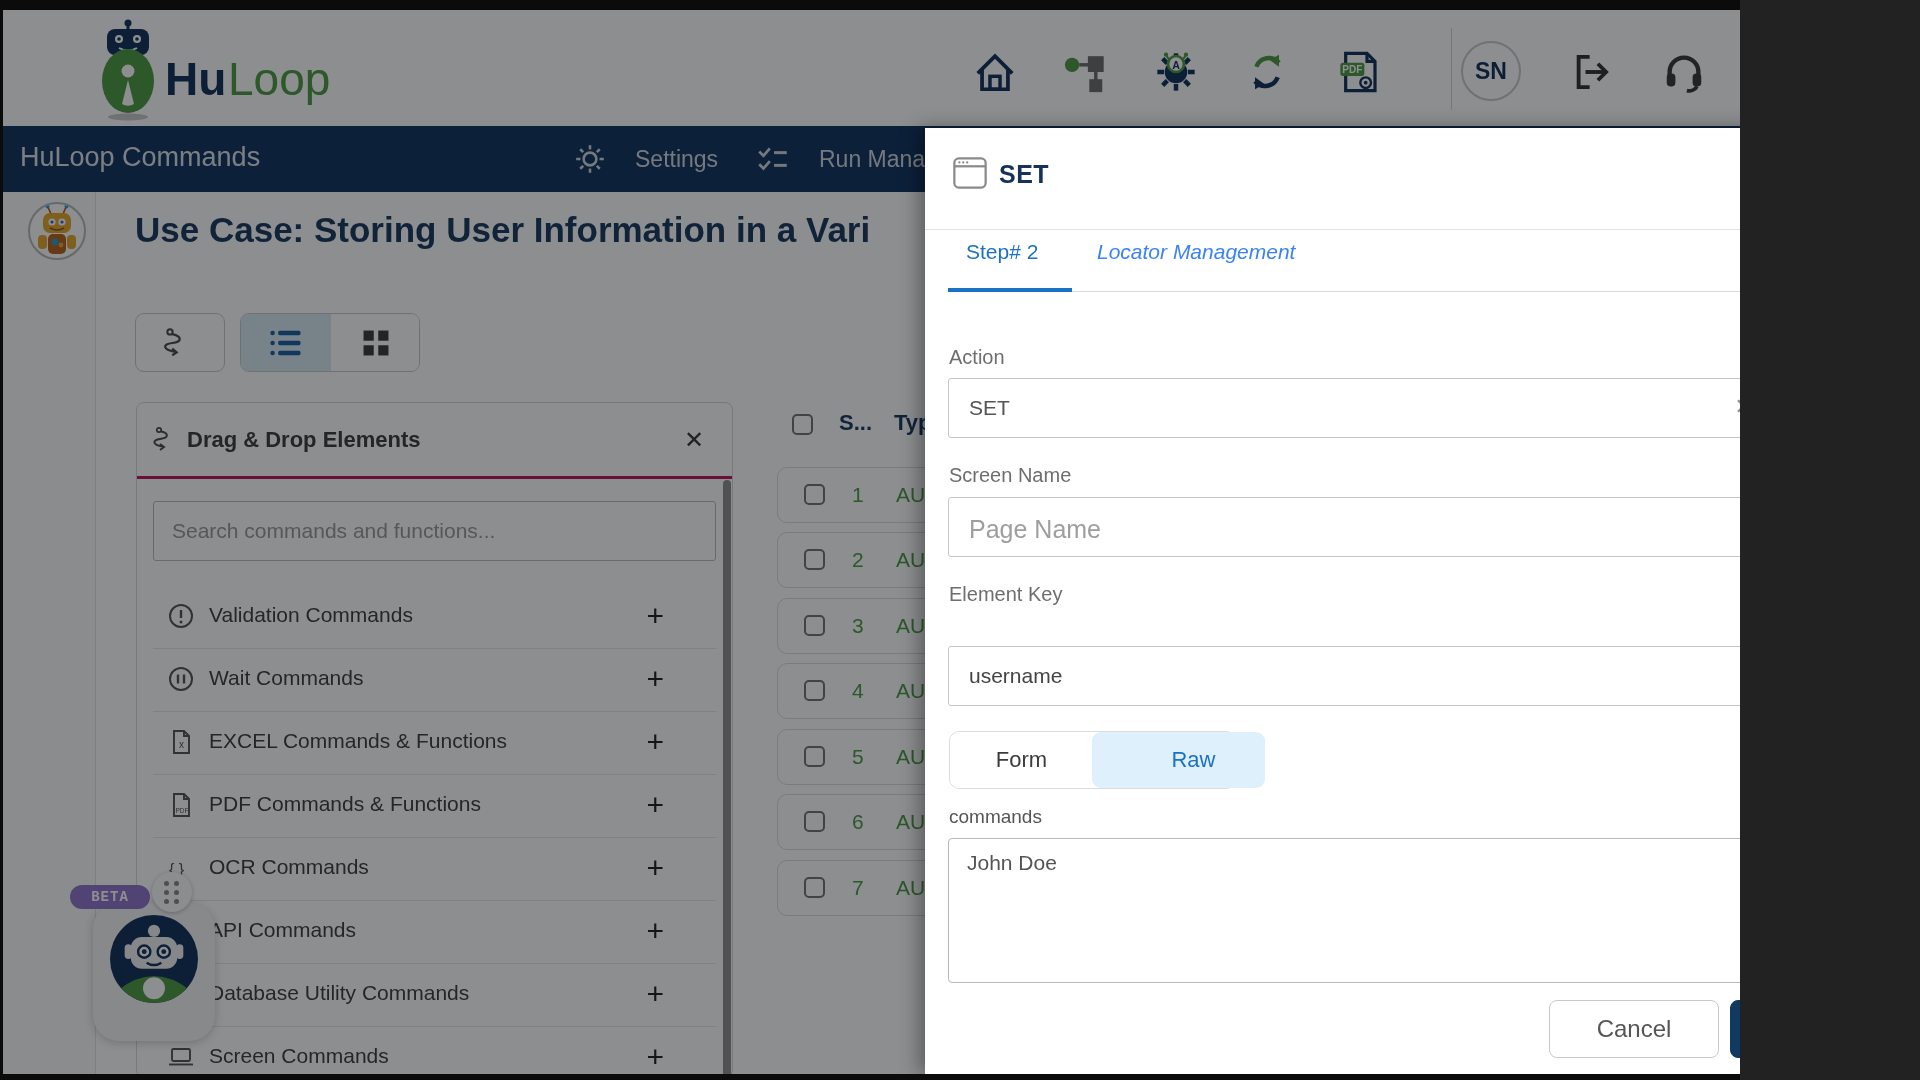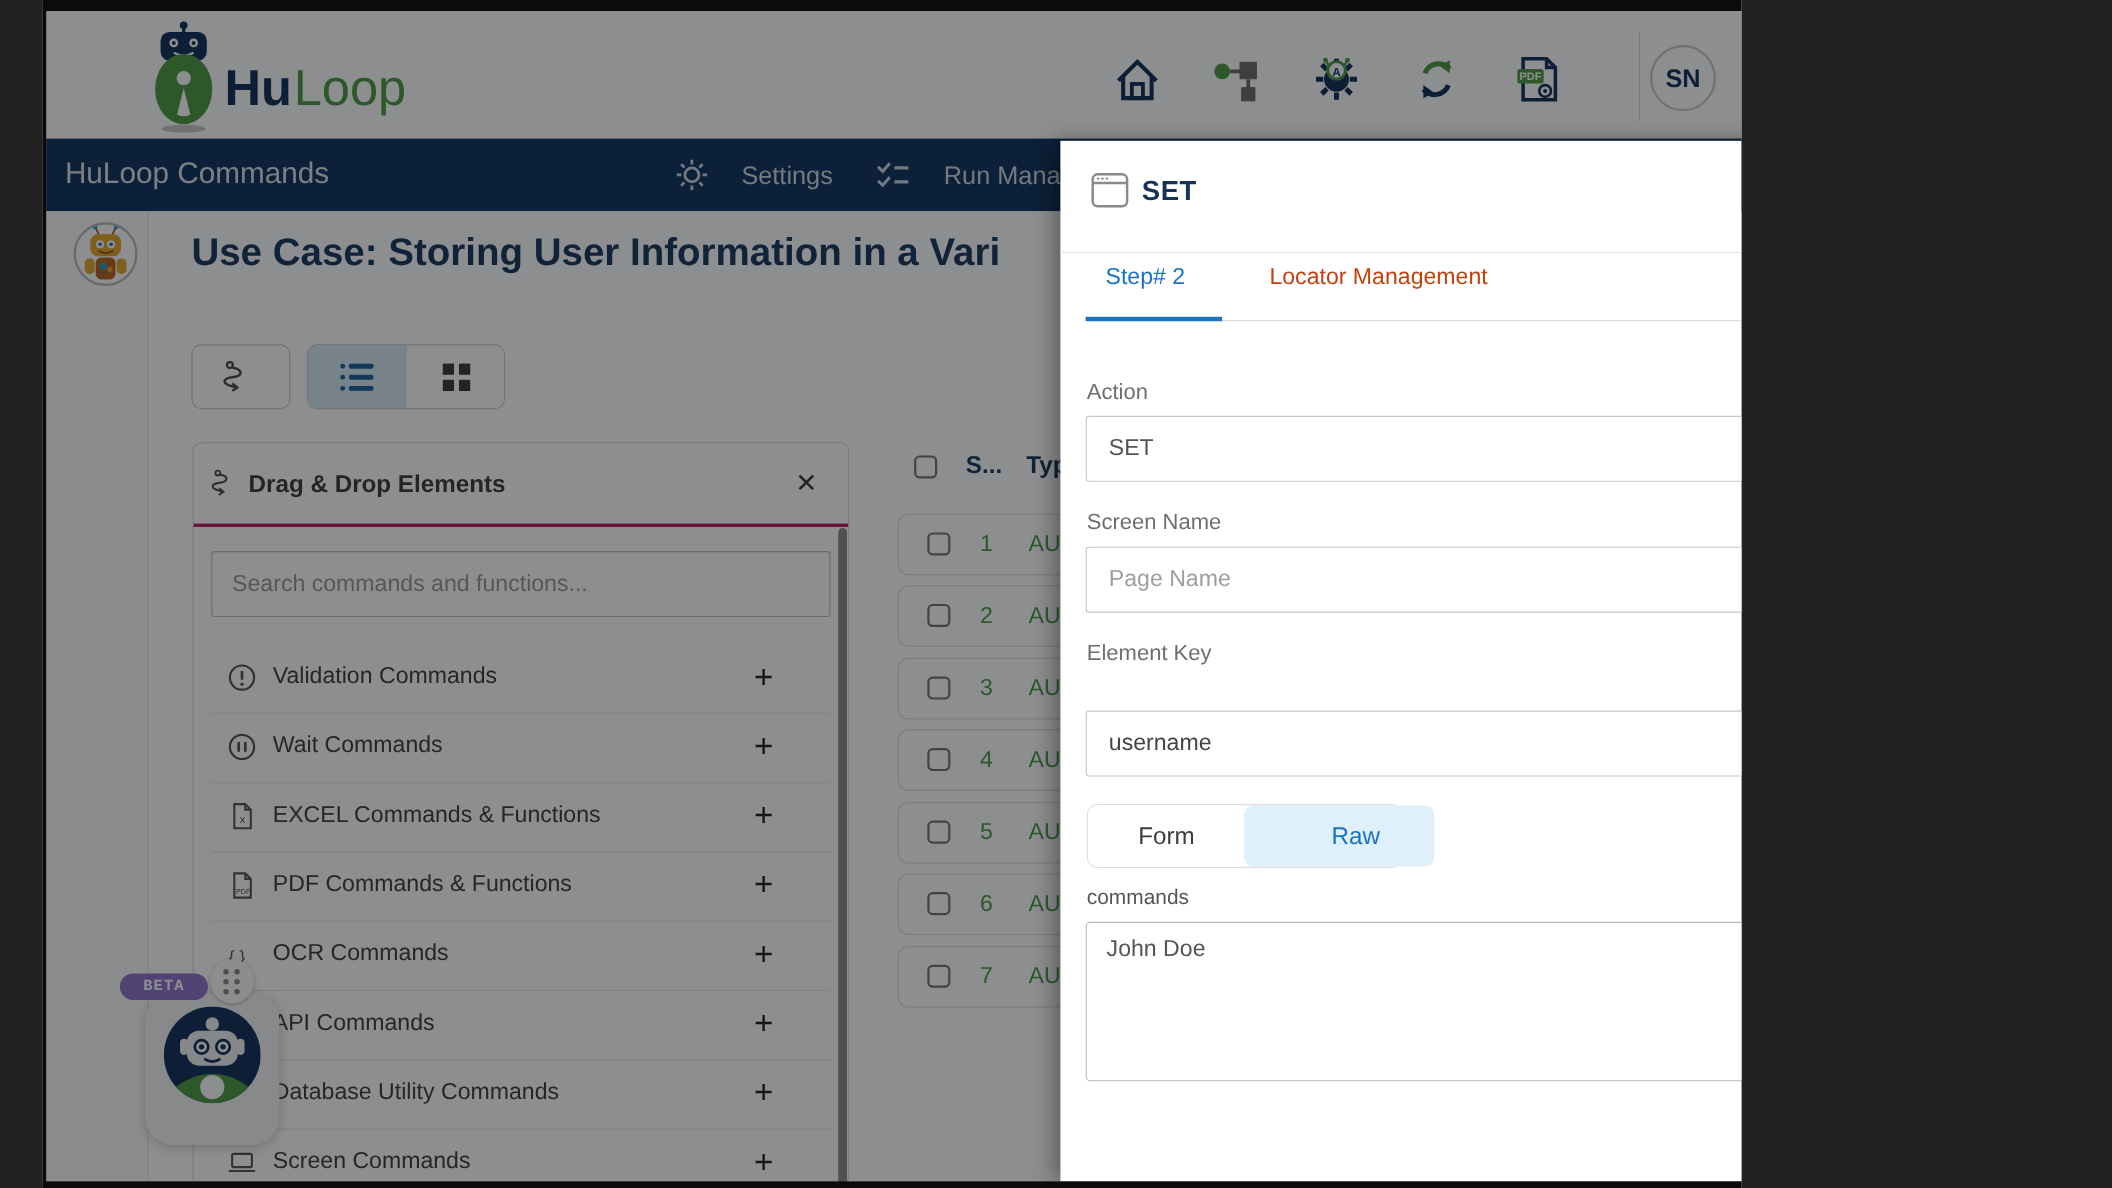--- a/index.html
+++ b/index.html
@@ -1,17 +1,17 @@
 <!DOCTYPE html>
 <html><head>
 <meta charset="utf-8">
 <style>
   html,body{margin:0;padding:0;background:#222;}
-  #stage{position:relative;width:1544px;height:1080px;background:#fff;overflow:hidden;
-         font-family:"Liberation Sans","DejaVu Sans",sans-serif;margin-left:39px;}
+  #stage{position:relative;width:1740px;height:1080px;background:#fff;overflow:hidden;
+         font-family:"Liberation Sans","DejaVu Sans",sans-serif;}
   .abs{position:absolute;}
   
   .frame{background:#0b0b0b;z-index:300;}
   
   #topbar{left:3px;top:10px;width:1914px;height:116px;background:#ffffff;z-index:1;}
   .hicon{position:absolute;top:36px;width:52px;height:52px;display:flex;align-items:center;justify-content:center;cursor:pointer;}
   
   #navbar{left:3px;top:126px;width:1914px;height:66px;background:#14355e;z-index:1;}
   #navbar .navtitle{position:absolute;left:17px;top:16px;font-size:27px;color:#dfe3e8;}
   .navitem{position:absolute;top:16px;display:flex;align-items:center;gap:28px;color:#d3d9e0;font-size:23px;cursor:pointer;}
@@ -51,21 +51,21 @@
   #drawer{left:925px;top:128px;width:974px;height:946px;background:#fff;z-index:100;box-shadow:-6px 0 18px rgba(0,0,0,.35);}
   #drawer-head{position:absolute;left:0;top:0;width:100%;height:102px;border-bottom:1px solid #e2e2e2;box-sizing:border-box;}
   #drawer-title{position:absolute;left:74px;top:32px;font-size:25px;font-weight:bold;color:#16325a;letter-spacing:.5px;}
   #drawer-close{position:absolute;right:30px;top:30px;font-size:30px;color:#111;cursor:pointer;line-height:1;}
   .tab{position:absolute;top:112px;font-size:21px;cursor:pointer;}
   #tab-underline-track{position:absolute;left:23px;top:163px;width:924px;height:1px;background:#d9d9d9;}
   #tab-underline{position:absolute;left:23px;top:160px;width:124px;height:4px;background:#1c72c2;}
   .flabel{position:absolute;font-size:20px;color:#6e6e6e;font-weight:500;}
   .selbox{position:absolute;left:23px;width:924px;height:60px;border:1px solid #c6c6c6;border-radius:3px;background:#fff;box-sizing:border-box;cursor:pointer;}
   .selval{position:absolute;left:20px;top:17px;font-size:21px;color:#555;}
-  .selph{position:absolute;left:20px;top:17px;font-size:21px;color:#9e9e9e;}
+  .selph{position:absolute;left:20px;top:17px;font-size:25px;color:#9e9e9e;}
   .clearx{position:absolute;top:17px;font-size:22px;color:#8d8d8d;cursor:pointer;line-height:1;}
   .chev{position:absolute;right:30px;top:20px;width:13px;height:13px;border-right:2px solid #9a9a9a;border-bottom:2px solid #9a9a9a;transform:rotate(45deg);}
   #addcircle{position:absolute;right:40px;top:328px;width:27px;height:27px;border:2px solid #7c7c7c;border-radius:50%;color:#7c7c7c;font-size:22px;display:flex;align-items:center;justify-content:center;cursor:pointer;box-sizing:border-box;}
   #toggle{position:absolute;left:24px;top:603px;width:287px;height:58px;border:1px solid #dcdcdc;border-radius:10px;box-sizing:border-box;}
   .togseg{position:absolute;top:0;width:143px;height:56px;display:flex;align-items:center;justify-content:center;font-size:22px;cursor:pointer;}
   #param-area{position:absolute;left:23px;top:710px;width:924px;height:145px;border:1px solid #b9b9b9;border-radius:4px;font-size:21px;color:#555;padding:12px 18px;box-sizing:border-box;resize:vertical;font-family:inherit;outline:none;}
   .btn{position:absolute;top:872px;height:58px;border-radius:8px;font-size:24px;display:flex;align-items:center;justify-content:center;cursor:pointer;box-sizing:border-box;}
   #btn-cancel{left:624px;width:170px;background:#fff;border:1px solid #c9c9c9;color:#555;}
   #btn-save{left:805px;width:143px;background:#113a63;color:#fff;border:1px solid #113a63;}
   
@@ -443,21 +443,21 @@
         <line x1="3" y1="11" x2="31" y2="11" stroke="#8a8a8a" stroke-width="2"></line>
         <circle cx="7.5" cy="7.5" r="1" fill="#8a8a8a"></circle>
           <circle cx="11" cy="7.5" r="1" fill="#8a8a8a"></circle>
           <circle cx="14.5" cy="7.5" r="1" fill="#8a8a8a"></circle>
       </svg>
       <div id="drawer-title">SET</div>
       <span id="drawer-close">✕</span>
     </div>
 
     <div class="tab" style="left:41px;color:#1c72c2;">Step# 2</div>
-    <div class="tab" style="left:190px;color:#c2410c;">Locator Management</div>
+    <div class="tab" style="left:172px;color:#3b82f6;font-style:italic;">Locator Management</div>
     <div id="tab-underline-track"></div>
     <div id="tab-underline"></div>
 
     <div class="flabel" style="left:24px;top:218px;text-align:right;">Action</div>
     <div class="selbox" style="top:250px;">
       <span class="selval">SET</span>
       <span class="clearx" style="right:118px;">✕</span>
       <span class="chev"></span>
     </div>
 

